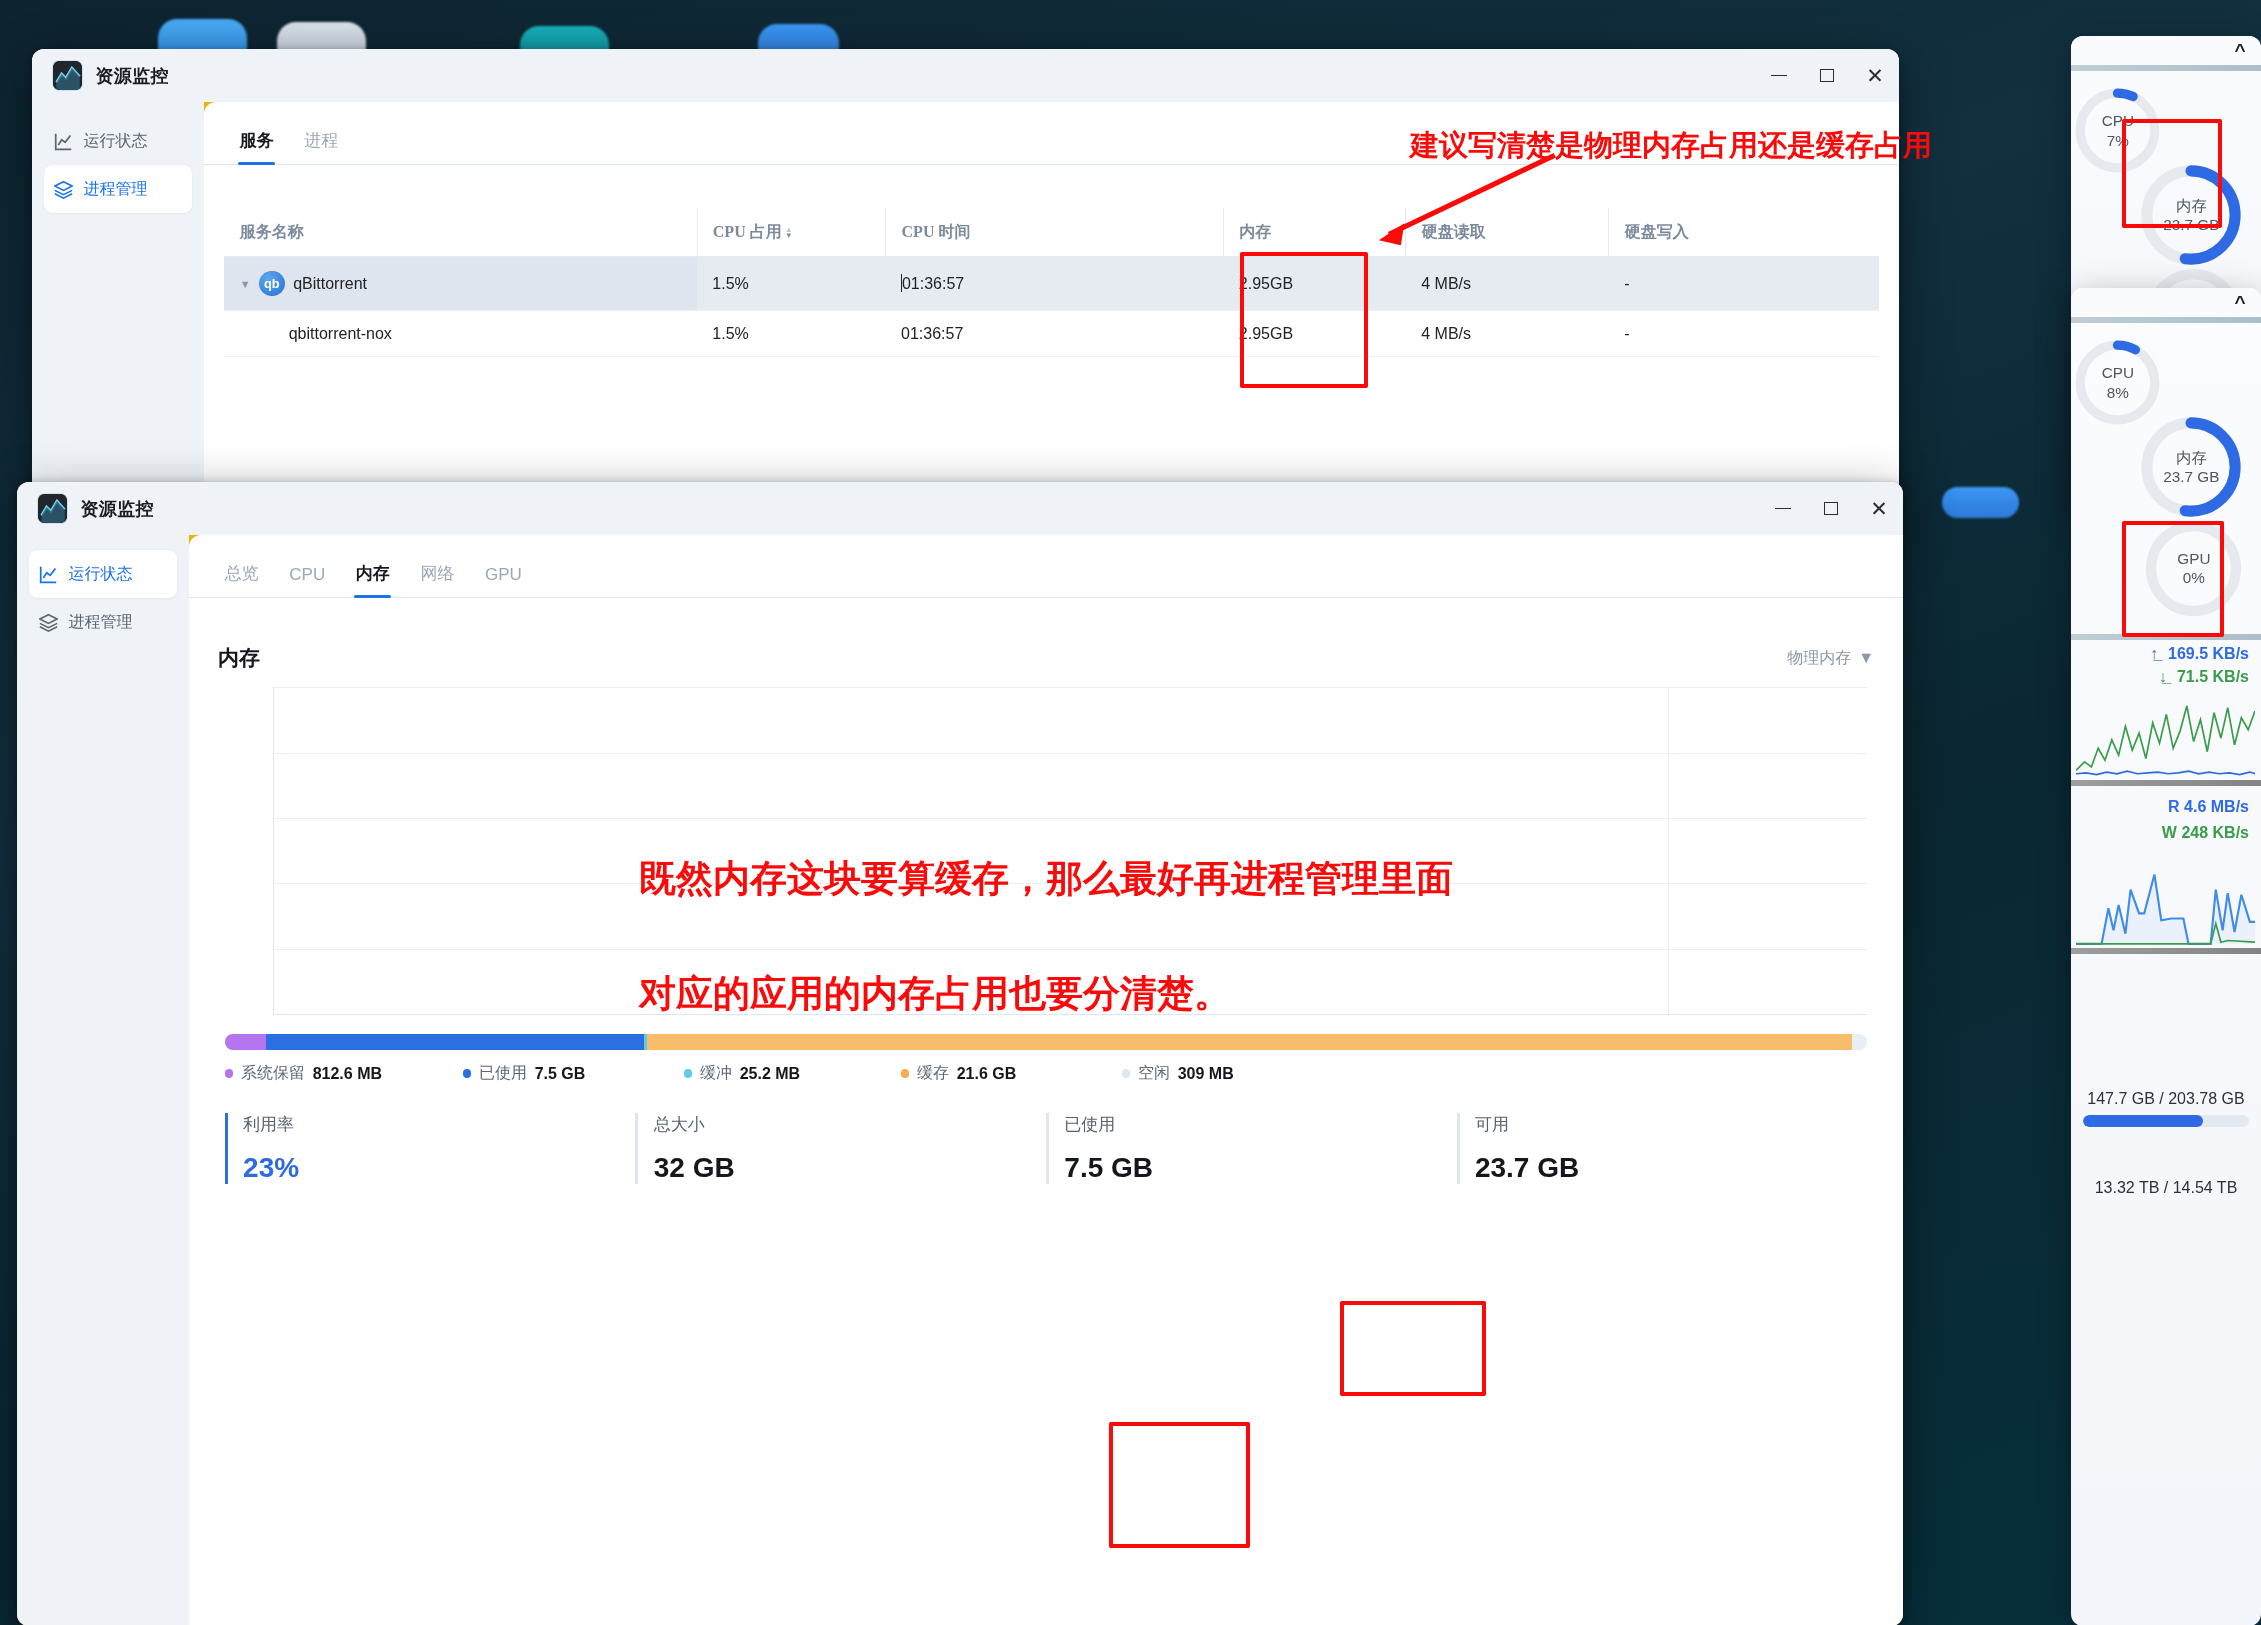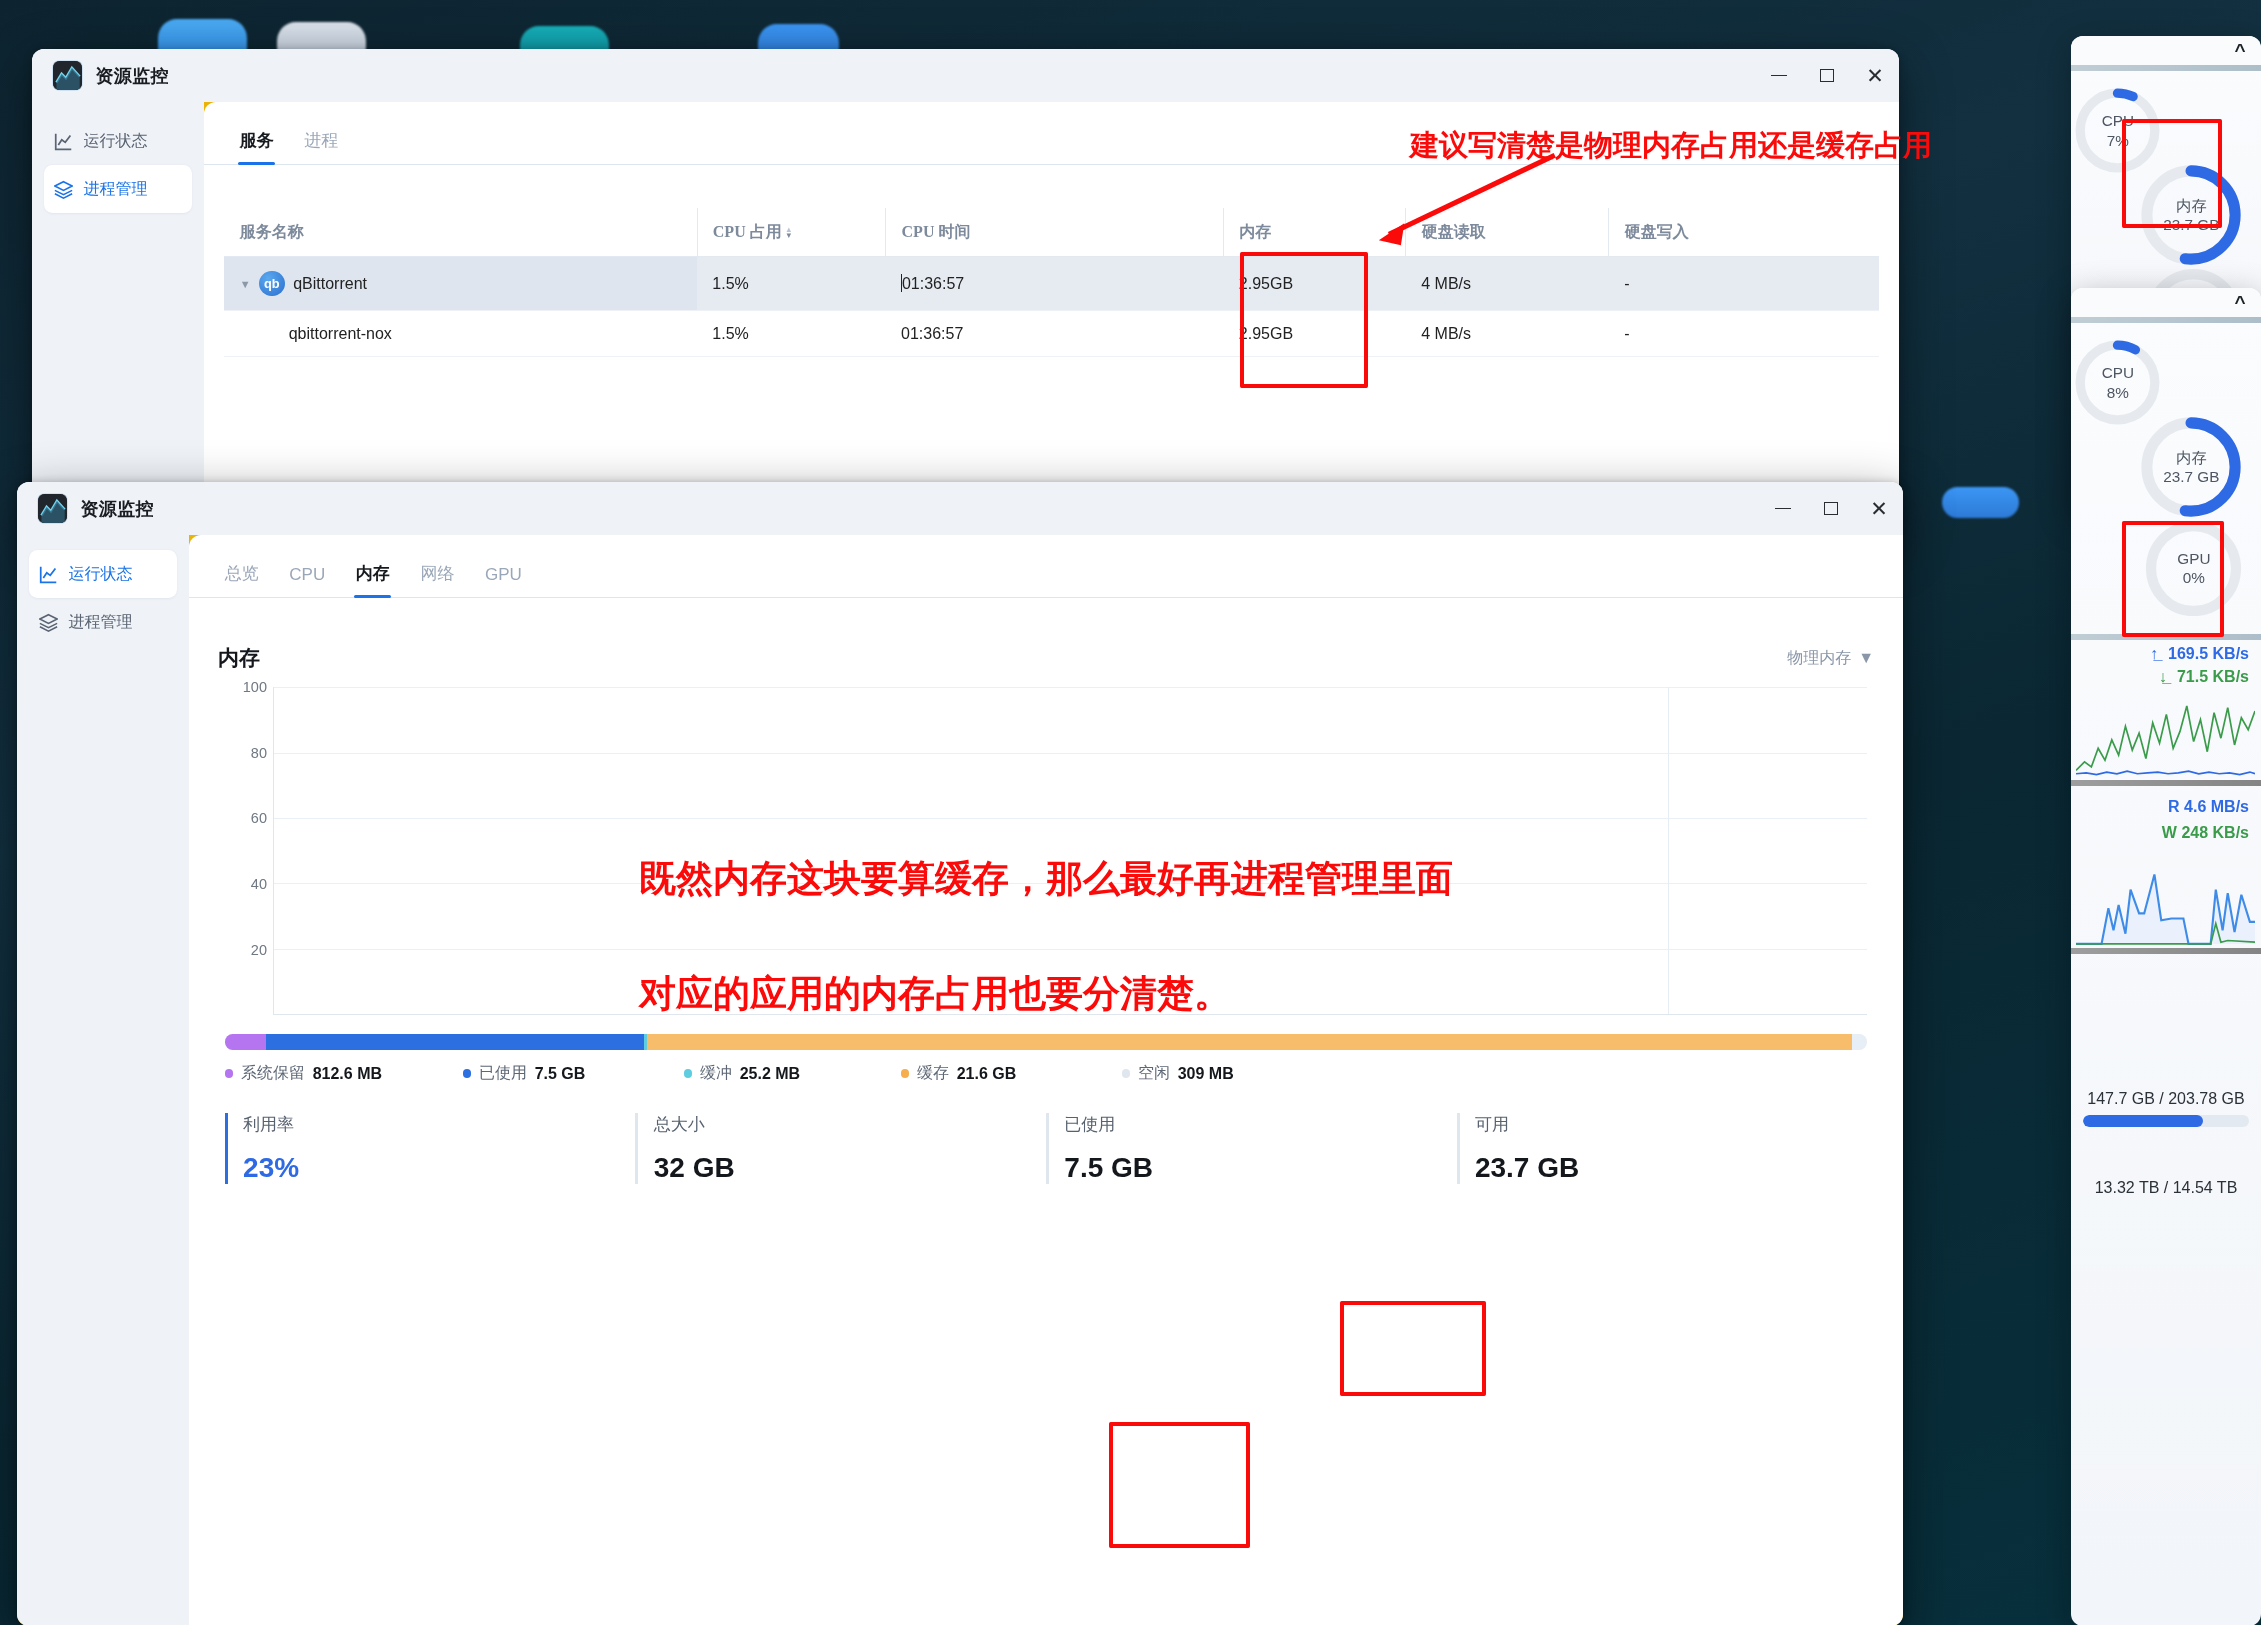--- a/index.html
+++ b/index.html
@@ -502,27 +502,20 @@
       <div class="panel-pad">
         <div class="panel-head">
           <div class="panel-title">内存</div>
           <div class="mem-select">
             <span>物理内存</span>
             <span>▼</span>
           </div>
         </div>
 
         <div class="chart-wrap">
-          <div class="yaxis">
-            <div class="ytick" style="top:0%">100</div>
-            <div class="ytick" style="top:20%">80</div>
-            <div class="ytick" style="top:40%">60</div>
-            <div class="ytick" style="top:60%">40</div>
-            <div class="ytick" style="top:80%">20</div>
-          </div>
           <div class="plot">
             <div class="gline" style="top:0%"></div>
             <div class="gline" style="top:20%"></div>
             <div class="gline" style="top:40%"></div>
             <div class="gline" style="top:60%"></div>
             <div class="gline" style="top:80%"></div>
             <div class="vline" style="left:87.5%"></div>
           </div>
         </div>
 

